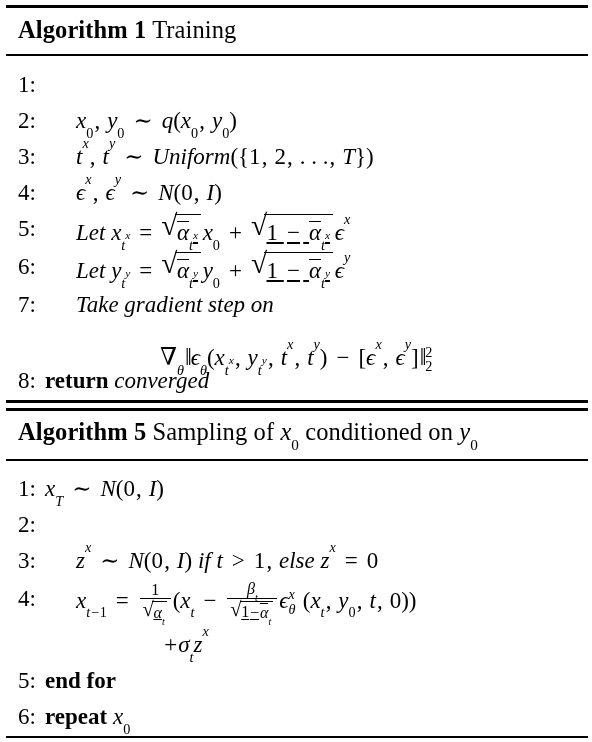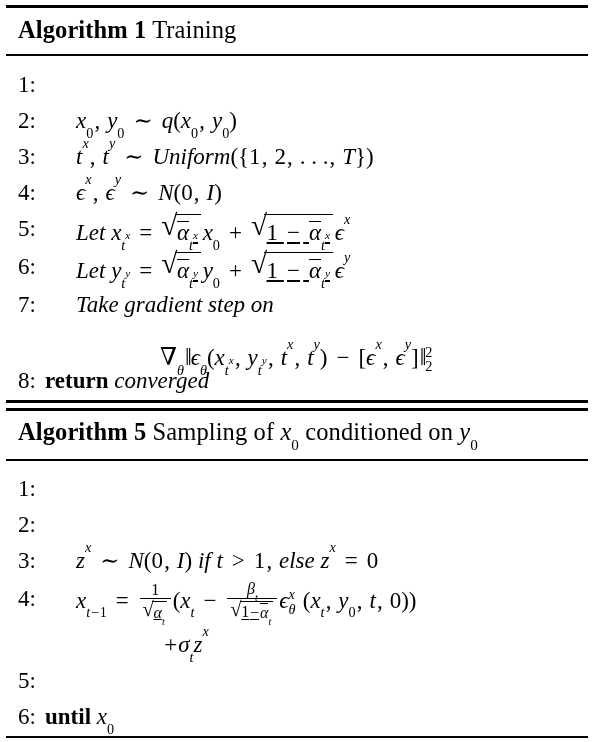--- a/index.html
+++ b/index.html
@@ -261,20 +261,21 @@
 
     <div class="algo-title" style="top:420px;">
       <span class="kw">Algorithm 5</span>
       <span>Sampling of <span class="mi">x</span><sub class="mn">0</sub> conditioned on <span class="mi">y</span><sub class="mn">0</sub></span>
     </div>
 
     <div class="rule rule-thin" style="top:459px;"></div>
 
     <div class="line" style="top:472px;">
       <span class="lineno">1:</span>
+      <span class="content ind0"><span class="mi">x</span><sub class="mi">T</sub> <span class="mo">∼</span> <span class="mi">N</span><span class="paren">(</span><span class="mn">0</span><span class="mo mo-tight">,</span> <span class="mi">I</span><span class="paren">)</span></span>
     </div>
 
     <div class="line" style="top:508px;">
       <span class="lineno">2:</span>
     </div>
 
     <div class="line" style="top:544px;">
       <span class="lineno">3:</span>
       <span class="content ind1"><span class="mi">z</span><sup class="mi">x</sup> <span class="mo">∼</span> <span class="mi">N</span><span class="paren">(</span><span class="mn">0</span><span class="mo mo-tight">,</span> <span class="mi">I</span><span class="paren">)</span> <span class="rm">if</span> <span class="mi">t</span> <span class="mo">&gt;</span> <span class="mn">1</span><span class="mo mo-tight">,</span> <span class="rm">else</span> <span class="mi">z</span><sup class="mi">x</sup> <span class="mo">=</span> <span class="mn">0</span></span>
     </div>
@@ -283,23 +284,24 @@
       <span class="lineno">4:</span>
       <span class="content ind1"><span class="mi">x</span><sub><span class="mi">t</span><span class="mo mo-tight">−</span><span class="mn">1</span></sub> <span class="mo">=</span> <span class="frac"><span class="num"><span class="mn">1</span></span><span class="den"><span class="sqrt"><span class="radsign">√</span><span class="radicand"><span class="mi">α</span><sub class="mi">t</sub></span></span></span></span><span class="paren">(</span><span class="mi">x</span><sub class="mi">t</sub> <span class="mo">−</span> <span class="frac"><span class="num"><span class="mi">β</span><sub class="mi">t</sub></span><span class="den"><span class="sqrt"><span class="radsign">√</span><span class="radicand"><span class="mn">1</span><span class="mo mo-tight">−</span><span class="ovl"><span class="mi">α</span></span><sub class="mi">t</sub></span></span></span></span><span class="mi">ϵ</span><span class="stack"><span class="s-up">x</span><span class="s-dn">θ</span></span><span class="paren">(</span><span class="mi">x</span><sub class="mi">t</sub><span class="mo mo-tight">,</span> <span class="mi">y</span><sub class="mn">0</sub><span class="mo mo-tight">,</span> <span class="mi">t</span><span class="mo mo-tight">,</span> <span class="mn">0</span><span class="paren">))</span></span>
     </div>
 
     <div class="line" style="top:628px;">
       <span class="content indeq2"><span class="mo mo-tight">+</span><span class="mi">σ</span><sub class="mi">t</sub><span class="mi">z</span><sup class="mi">x</sup></span>
     </div>
 
     <div class="line" style="top:664px;">
       <span class="lineno">5:</span>
+      <span class="content ind0"><span class="bf">end for</span></span>
     </div>
 
     <div class="line" style="top:700px;">
       <span class="lineno">6:</span>
-      <span class="content ind0"><span class="bf">until</span> <span class="mi">x</span><sub class="mn">0</sub></span>
+      <span class="content ind0"><span class="bf">repeat</span> <span class="mi">x</span><sub class="mn">0</sub></span>
     </div>
 
     <div class="rule rule-thin" style="top:736px;"></div>
   </div>
 
 </div>
 
 </body></html>

